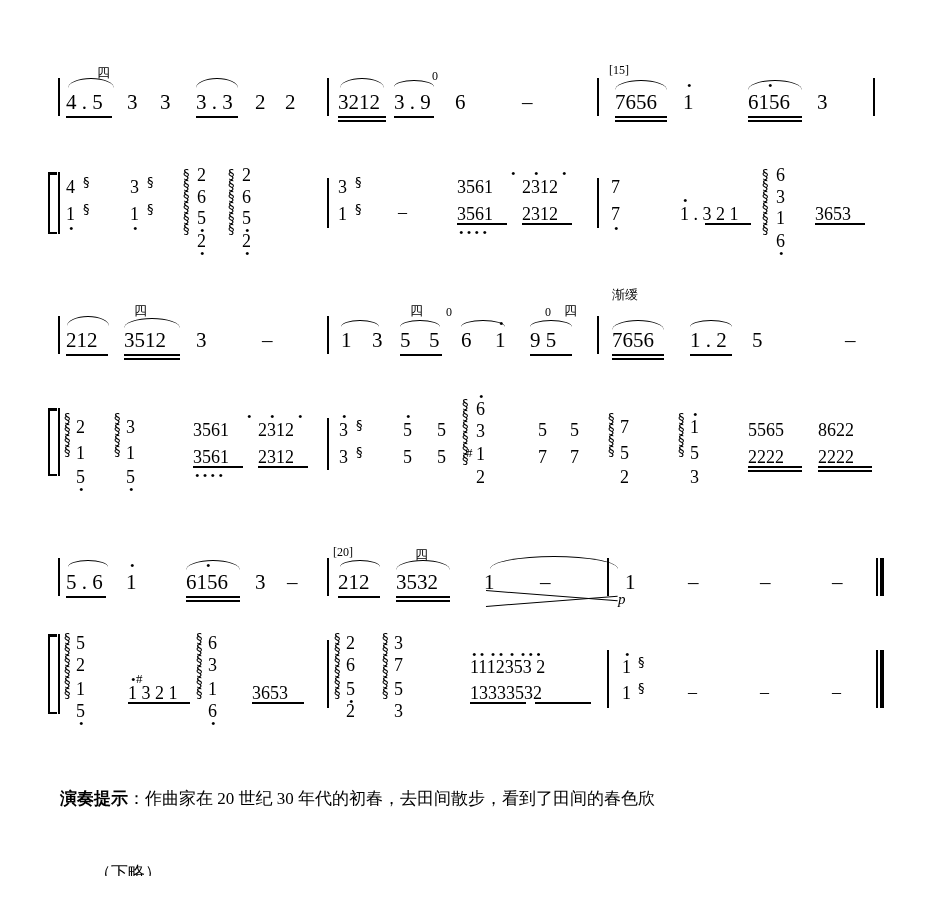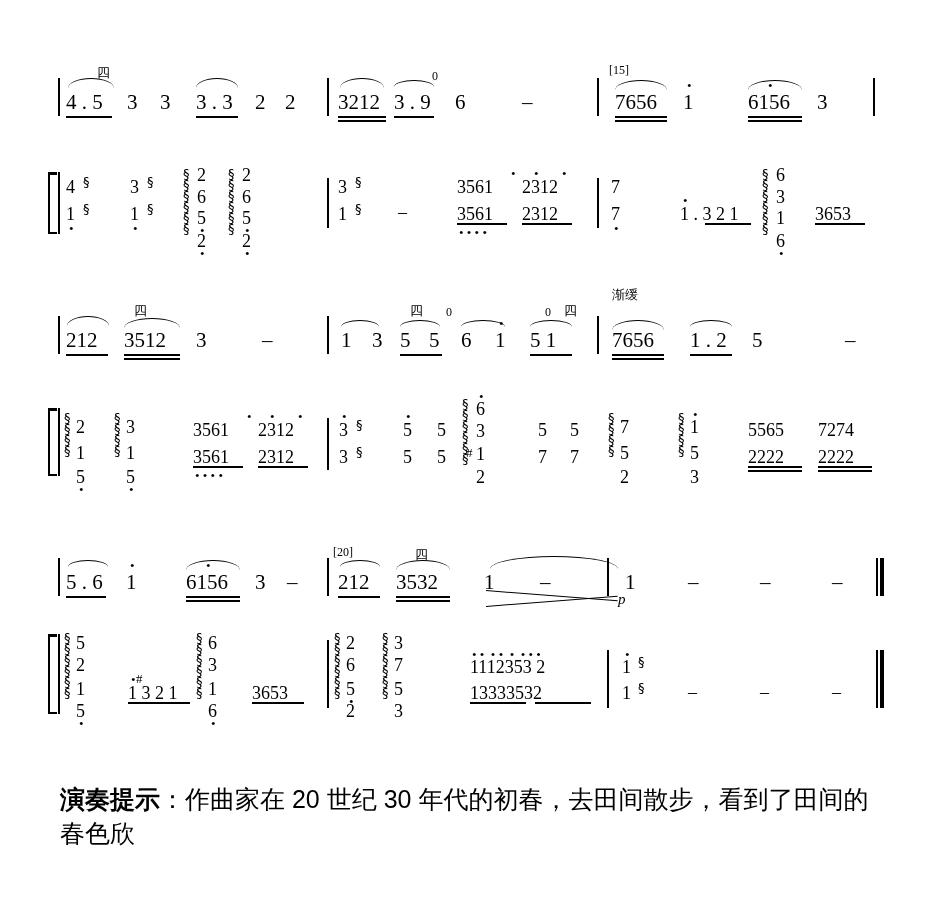--- a/index.html
+++ b/index.html
@@ -123,22 +123,22 @@
 
   
   .hair { position: absolute; }
   .hair div { position: absolute; height: 1.4px; background: #000; transform-origin: left center; }
 
   
   .prose {
     position: absolute;
     left: 60px;
     width: 830px;
-    font-family: Liberation Sans, sans-serif;
-    font-size: 25px;
+    font-family: Liberation Serif, serif;
+    font-size: 17px;
     line-height: 34px;
   }
 
   .clip { position:absolute; overflow:hidden; }
 </style>
 </head>
 <body>
 
 <div class="sheet">
 
@@ -297,21 +297,21 @@
     <div class="beam" style="left:400px; top:354px; width:42px;"></div>
 
     <div class="slur flat" style="left:461px; top:320px; width:44px;"></div>
     <div class="n" style="left:461px; top:330px;">6</div>
     <div class="n" style="left:495px; top:330px;">1</div>
     <div class="n tiny" style="left:499px; top:317px;">•</div>
 
     <div class="lbl" style="left:545px; top:306px;">0</div>
     <div class="cn" style="left:564px; top:304px;">四</div>
     <div class="slur flat" style="left:530px; top:320px; width:42px;"></div>
-    <div class="n" style="left:530px; top:330px;">5 1</div>
+    <div class="n" style="left:530px; top:330px;">9 5</div>
     <div class="beam" style="left:530px; top:354px; width:42px;"></div>
 
     <div class="barline" style="left:597px; top:316px; height:38px;"></div>
 
     <div class="cn" style="left:612px; top:288px;">渐缓</div>
     <div class="slur" style="left:612px; top:320px; width:52px;"></div>
     <div class="n" style="left:612px; top:330px;">7656</div>
     <div class="beam" style="left:612px; top:354px; width:52px;"></div>
     <div class="beam" style="left:612px; top:358px; width:52px;"></div>
 
@@ -377,21 +377,21 @@
     <div class="n sm" style="left:620px; top:444px;">5</div>
     <div class="n sm" style="left:620px; top:468px;">2</div>
 
     <div class="squig" style="left:678px; top:412px;">§<br>§<br>§<br>§</div>
     <div class="n sm" style="left:690px; top:418px;">1</div>
     <div class="n tiny" style="left:693px; top:408px;">•</div>
     <div class="n sm" style="left:690px; top:444px;">5</div>
     <div class="n sm" style="left:690px; top:468px;">3</div>
 
     <div class="n sm" style="left:748px; top:421px;">5565</div>
-    <div class="n sm" style="left:818px; top:421px;">7274</div>
+    <div class="n sm" style="left:818px; top:421px;">8622</div>
     <div class="n sm" style="left:748px; top:448px;">2222</div>
     <div class="n sm" style="left:818px; top:448px;">2222</div>
     <div class="beam" style="left:748px; top:466px; width:54px;"></div>
     <div class="beam" style="left:748px; top:470px; width:54px;"></div>
     <div class="beam" style="left:818px; top:466px; width:54px;"></div>
     <div class="beam" style="left:818px; top:470px; width:54px;"></div>
   </div>
 
   <div class="system" style="top:0;">
 
@@ -507,14 +507,17 @@
     <div class="final" style="left:876px; top:650px; height:58px;">
       <div class="t"></div>
         <div class="k"></div>
     </div>
   </div>
 
   <div class="prose" style="top:782px;">
     <span style="font-weight:bold;">演奏提示</span><span>：</span><span>作曲家在 20 世纪 30 年代的初春，去田间散步，看到了田间的春色欣</span>
   </div>
 
+  <div class="clip" style="left:60px; top:862px; width:830px; height:14px;">
+    <div class="prose" style="left:0; top:-6px; width:830px;">……（下略）</div>
+  </div>
 
 </div>
 
 </body></html>

